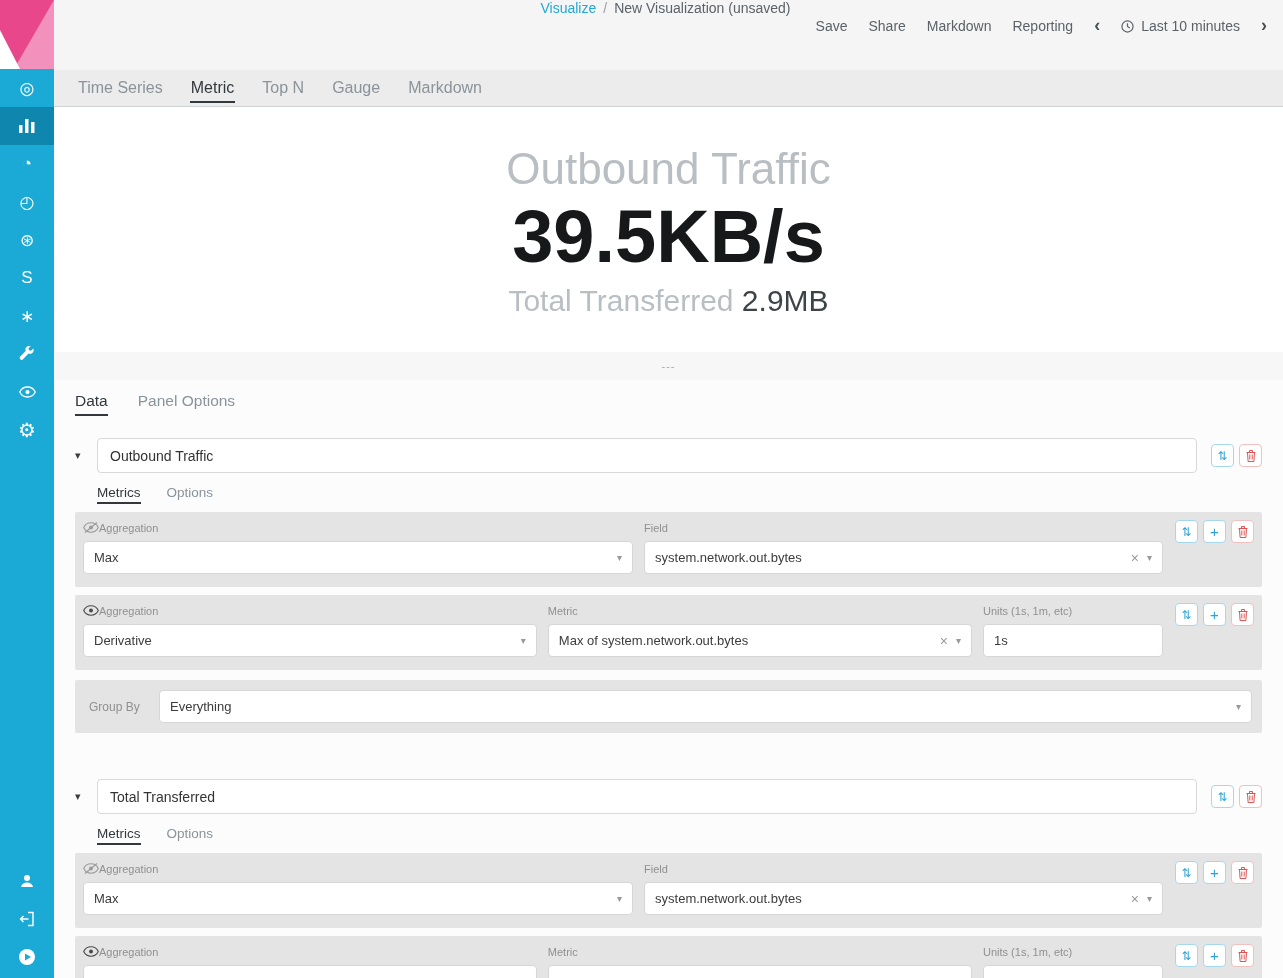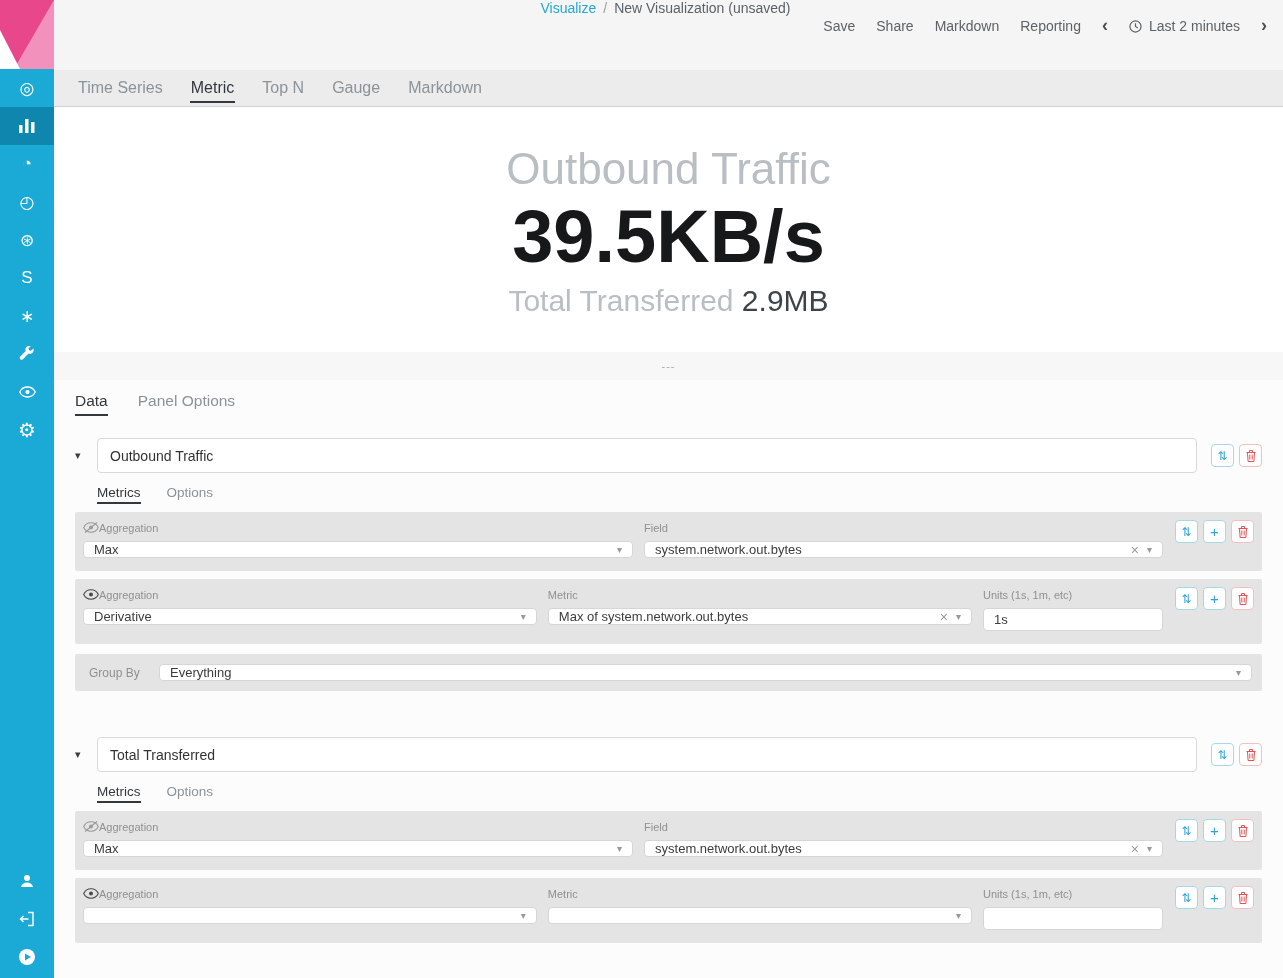--- a/index.html
+++ b/index.html
@@ -71,27 +71,27 @@
   .sub-tab { font-size:13.5px; color:#8b939a; padding-bottom:4px; position:relative; cursor:pointer; }
   .sub-tab.active { color:#33383d; }
   .sub-tab.active::after { content:""; position:absolute; left:0; right:0; bottom:0; height:2px; background:#33383d; }
 
   .metric-box { background:#e4e4e4; border-radius:2px; margin-top:8px; padding:8px 8px 13px; display:flex; align-items:flex-start; }
   .fgroup { display:flex; flex-direction:column; min-width:0; }
   .fgroup + .fgroup { margin-left:11px; }
   .fgroup label { font-size:11px; color:#909090; height:15px; display:flex; align-items:center; margin-bottom:6px; white-space:nowrap; }
   .g-agg1 { flex:1.06; } .g-field { flex:1; }
   .g-agg2 { flex:1.07; } .g-metric { flex:1; } .g-units { flex:0 0 180px; }
-  .control { height:17px; background:#fff; border:1px solid #d6d6d6; border-radius:4px; display:flex;
+  .control { height:33px; background:#fff; border:1px solid #d6d6d6; border-radius:4px; display:flex;
     align-items:center; padding:0 10px; font-size:13px; color:#3c3c3c; cursor:pointer; min-width:0; }
   .control .c-val { overflow:hidden; white-space:nowrap; text-overflow:ellipsis; }
   .control .sp { flex:1; }
   .caret2 { color:#999; font-size:10px; margin-left:8px; flex-shrink:0; }
   .combo-x { color:#9a9a9a; font-size:14px; margin-left:8px; flex-shrink:0; cursor:pointer; }
-  .units-input { width:100%; height:23px; background:#fff; border:1px solid #d6d6d6; border-radius:4px;
+  .units-input { width:100%; height:33px; background:#fff; border:1px solid #d6d6d6; border-radius:4px;
     padding:0 10px; font:inherit; font-size:13px; color:#3c3c3c; outline:none; }
   .box-btns { display:flex; gap:5px; margin-left:auto; padding-left:12px; flex-shrink:0; }
   .eye-btn { background:none; border:none; padding:0; cursor:pointer; display:flex; align-items:center; }
 
   .groupby-box { background:#e4e4e4; border-radius:2px; margin-top:10px; padding:10px 10px; display:flex; align-items:center; }
   .groupby-label { font-size:12px; color:#909090; width:58px; margin:0 12px 0 4px; flex-shrink:0; }
   .groupby-box .control { flex:1;text-align:right; }
 </style>
 </head>
 <body>
@@ -182,21 +182,21 @@
           <button class="top-btn">Save</button>
           <button class="top-btn">Share</button>
           <button class="top-btn">Markdown</button>
           <button class="top-btn">Reporting</button>
           <button class="chev-btn">‹</button>
           <button class="timepicker">
             <svg width="13" height="13" viewBox="0 0 14 14">
               <circle cx="7" cy="7" r="6" fill="none" stroke="#5c6267" stroke-width="1.3"></circle>
               <path d="M7 3.5V7l2.5 1.5" fill="none" stroke="#5c6267" stroke-width="1.3"></path>
             </svg>
-            <span>Last 2 minutes</span>
+            <span>Last 10 minutes</span>
           </button>
           <button class="chev-btn">›</button>
         </div>
       </div>
     </header>
 
     <nav class="viz-tabs">
       <div class="viz-tab">Time Series</div>
       <div class="viz-tab active">Metric</div>
       <div class="viz-tab">Top N</div>

